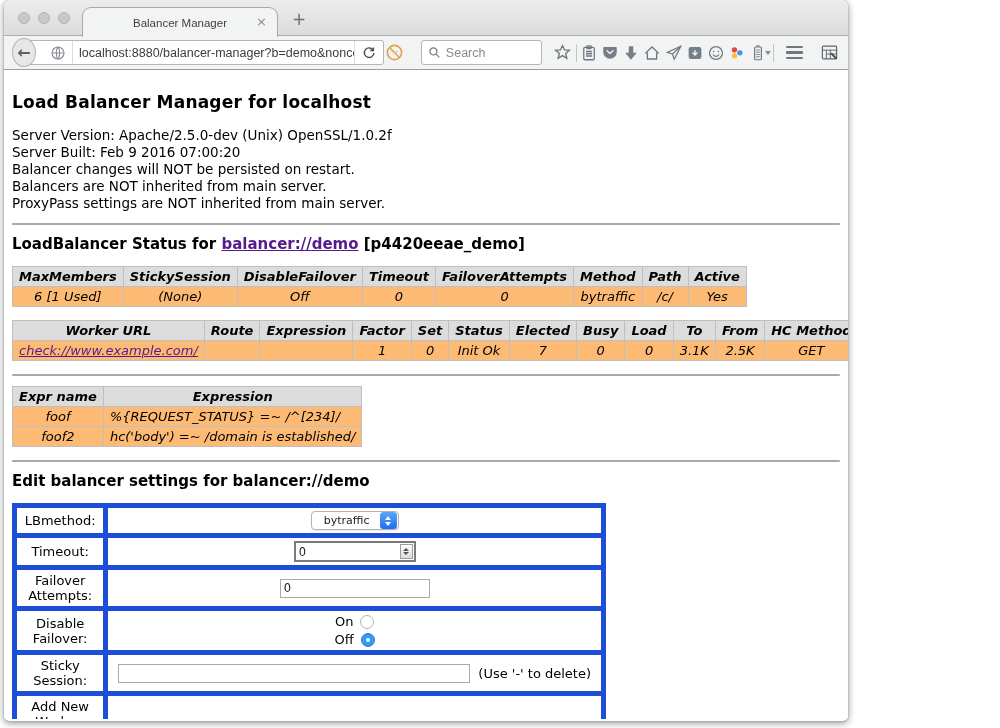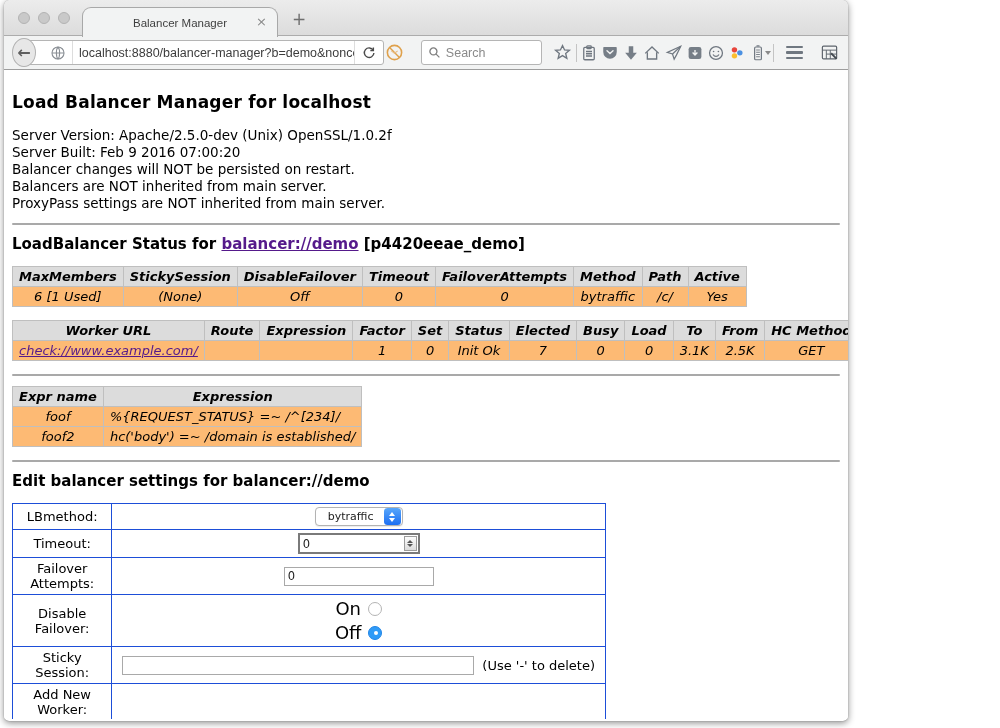--- a/index.html
+++ b/index.html
@@ -62,21 +62,21 @@
   .info-line { font-size:13.5px; line-height:17px; }
   hr.rule { border:none; height:2px; background:#a9a9a9; margin:11px 0 10px; border-radius:1px; }
   h3.sec-h { font-size:15px; font-weight:bold; margin:5px 0 13px; }
   a.plink { color:#551a8b; text-decoration:underline; }
   table.apache { border-collapse:collapse; border:1px solid #7f7f7f; margin-bottom:13px; background:#fdba74;font-style:italic; }
   .apache th, .apache td { border:1px solid #bfbfbf; padding:2px 6px; font-size:13px; text-align:center; white-space:nowrap; height:19px; }
   .apache th { background:#dcdcdc; font-weight:bold; }
   .apache td.lft { text-align:left; }
   
   table.formtbl { border-collapse:collapse; border:1px solid #7f7f7f; width:594px; margin-bottom:10px; }
-  .formtbl td { border:1px solid #1d4ed8; font-size:13px; padding:3px 4px; }
+  .formtbl td { border:5px solid #1d4ed8; font-size:13px; padding:3px 4px; }
   .formtbl td.lbl { width:118px; text-align:center; }
   .formtbl td.val { text-align:center; }
   .mac-select {
     display:inline-flex; align-items:center; background:#fff; border:1px solid #b3b3b3;
     border-radius:4px; height:19px; padding-left:12px; gap:10px; box-shadow:0 1px 1px rgba(0,0,0,.08);
   }
   .mac-select .sel-txt { font-size:11px; color:#222; }
   .sel-step {
     width:17px; height:17px; border-radius:3.5px; margin-right:1px;
     background:linear-gradient(#59a7fb,#1c6ef2); display:flex; flex-direction:column;
@@ -94,21 +94,21 @@
     position:absolute; right:3px; top:3px; width:13px; height:15px; border:1px solid #9c9c9c;
     background:linear-gradient(#fdfdfd,#dcdcdc); display:flex; flex-direction:column; align-items:center; justify-content:center; gap:1px;
   }
   .spinner i { display:block; width:0; height:0; border-left:3px solid transparent; border-right:3px solid transparent; }
   .spinner i.u { border-bottom:3.5px solid #555; }
   .spinner i.d { border-top:3.5px solid #555; }
   .radio { display:inline-block; width:14px; height:14px; border-radius:50%; border:1px solid #b4b4b4; background:#fff; vertical-align:-2px; }
   .radio.on { background:#2f9bf7; border-color:#2185e6; position:relative; }
   .radio.on::after { content:""; position:absolute; left:4.5px; top:4.5px; width:4px; height:4px; border-radius:50%; background:#fff; }
   .dfrow { display:flex; flex-direction:column; align-items:center; gap:3px; }
-  .dfrow .opt { display:flex; align-items:center; gap:7px; font-size:18px; }
+  .dfrow .opt { display:flex; align-items:center; gap:7px; font-size:13px; }
   .sticky-cell { display:flex; align-items:center; gap:8px; padding:3px 6px; }
   svg.ico { display:block; }
 </style>
 </head>
 <body>
 
 <div class="window">
 
   <div class="titlebar">
     <div class="traffic">

